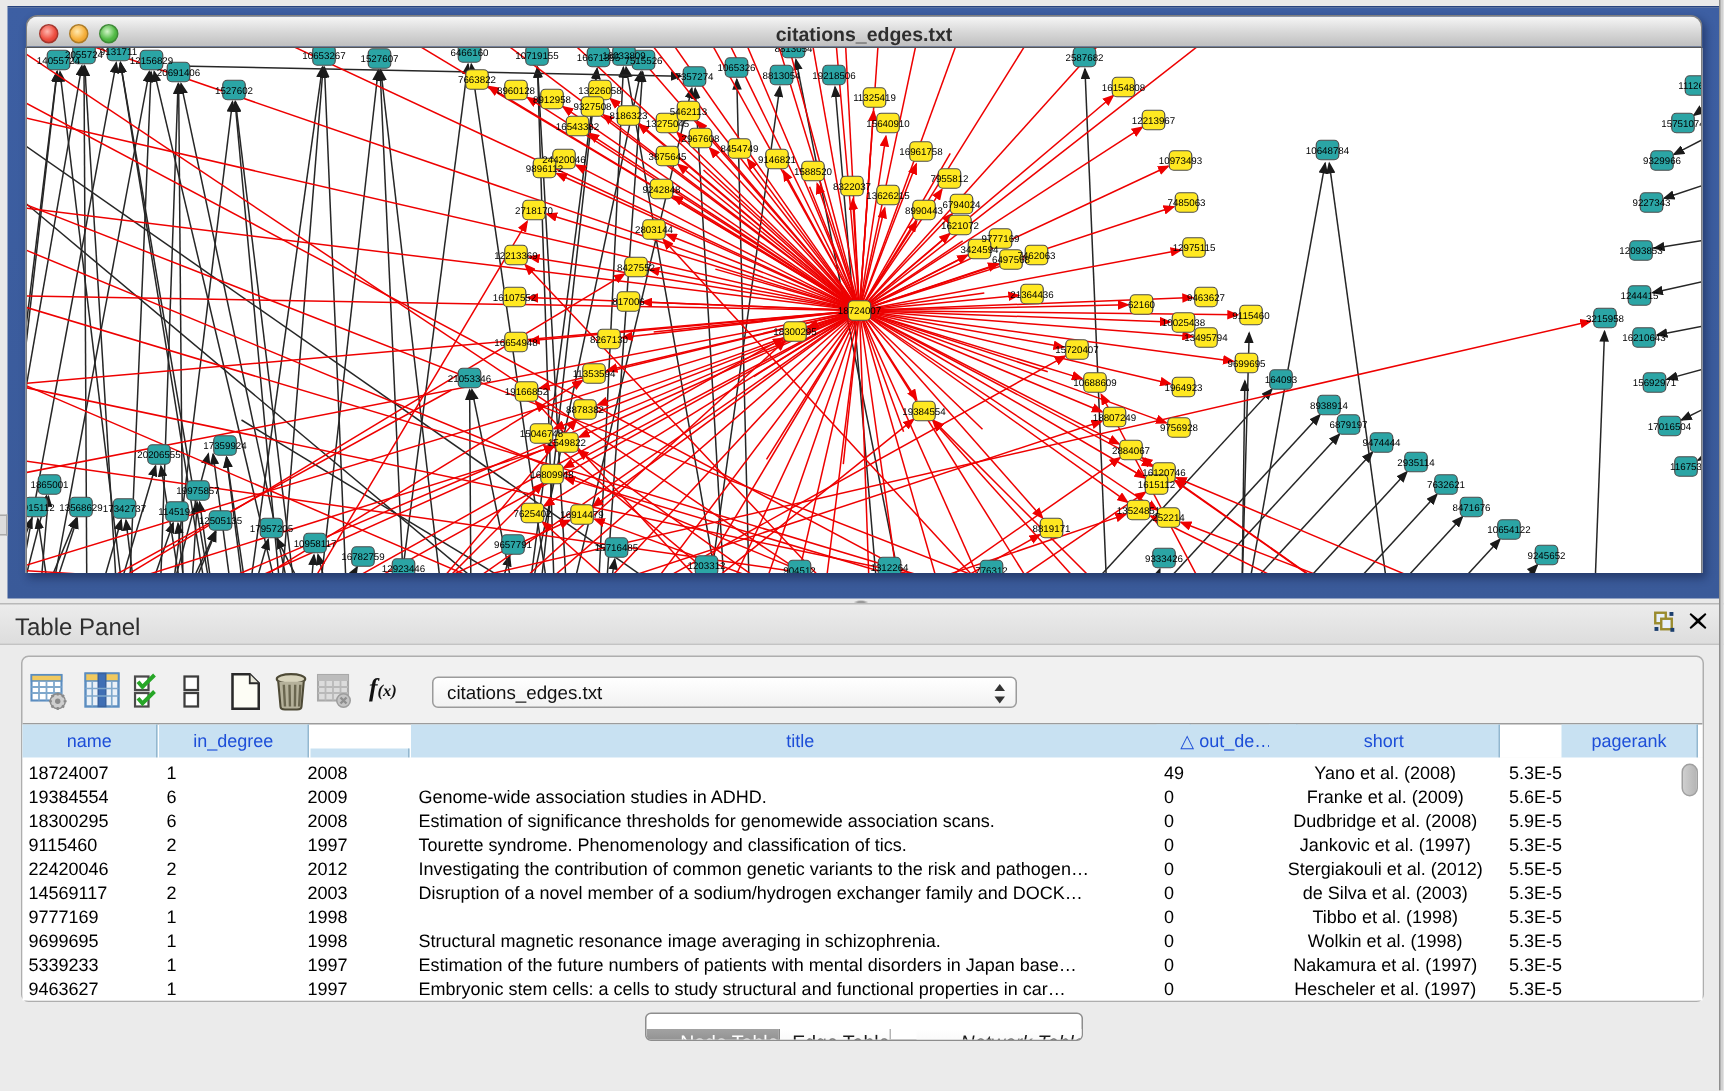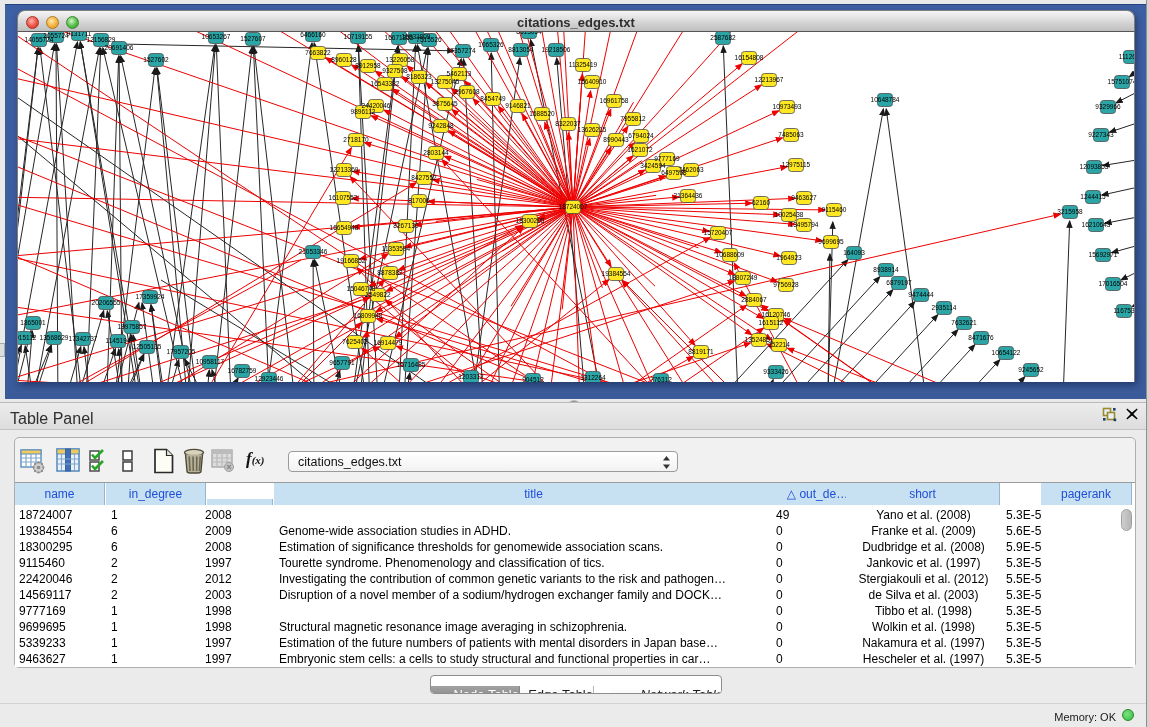--- a/index.html
+++ b/index.html
@@ -810,17 +810,13 @@
         <span class="c6">Hescheler et al. (1997)</span>
         <span class="c7">5.3E-5</span>
       </div>
     </div>
   <div id="sbthumb"></div>
   <div id="tabs">
     <div class="seg" id="seg1">Node Table</div>
     <div class="seg" id="seg2">Edge Table</div>
     <div class="seg" id="seg3">Network Table</div>
   </div>
-  <div id="status">
-      <span id="mem">Memory: OK</span>
-      <span id="memdot"></span>
-    </div>
   <div id="redge"></div>
 </div>
 </body></html>

